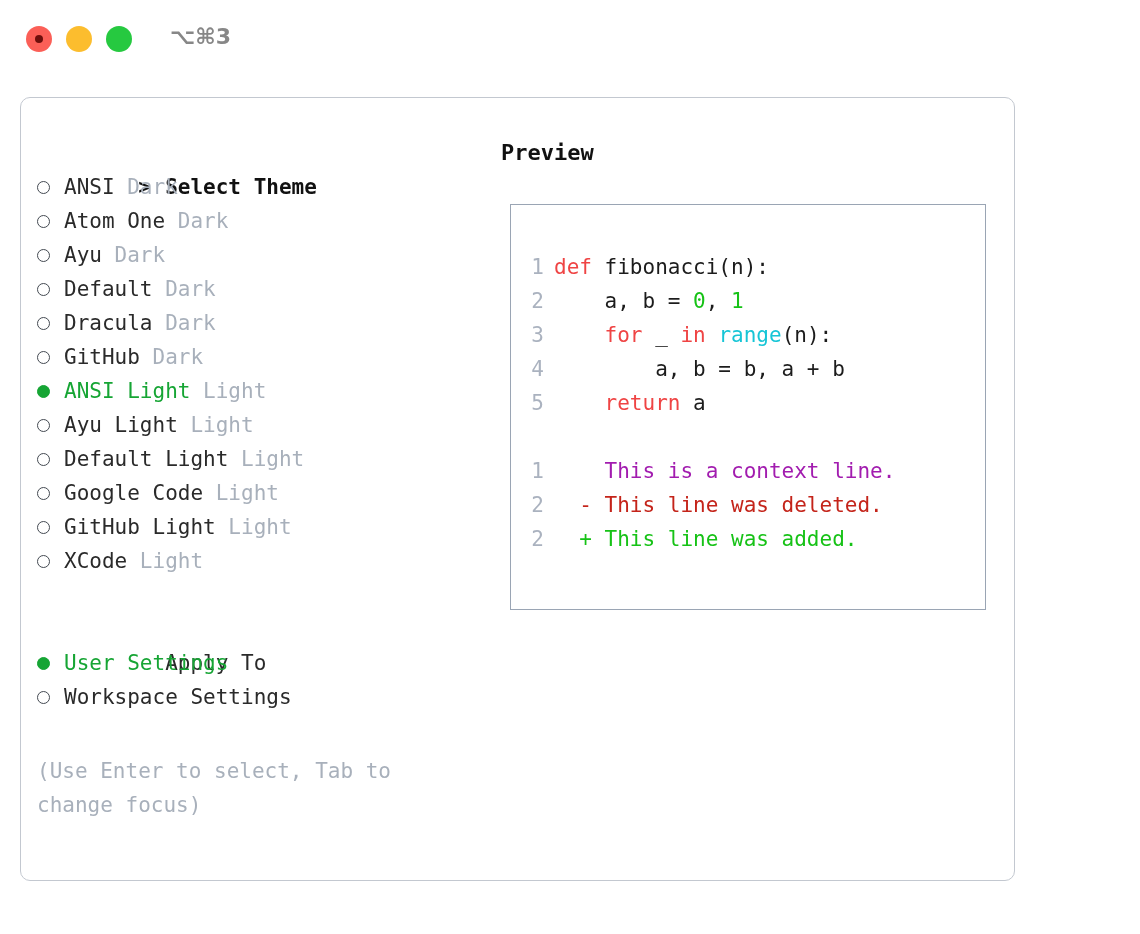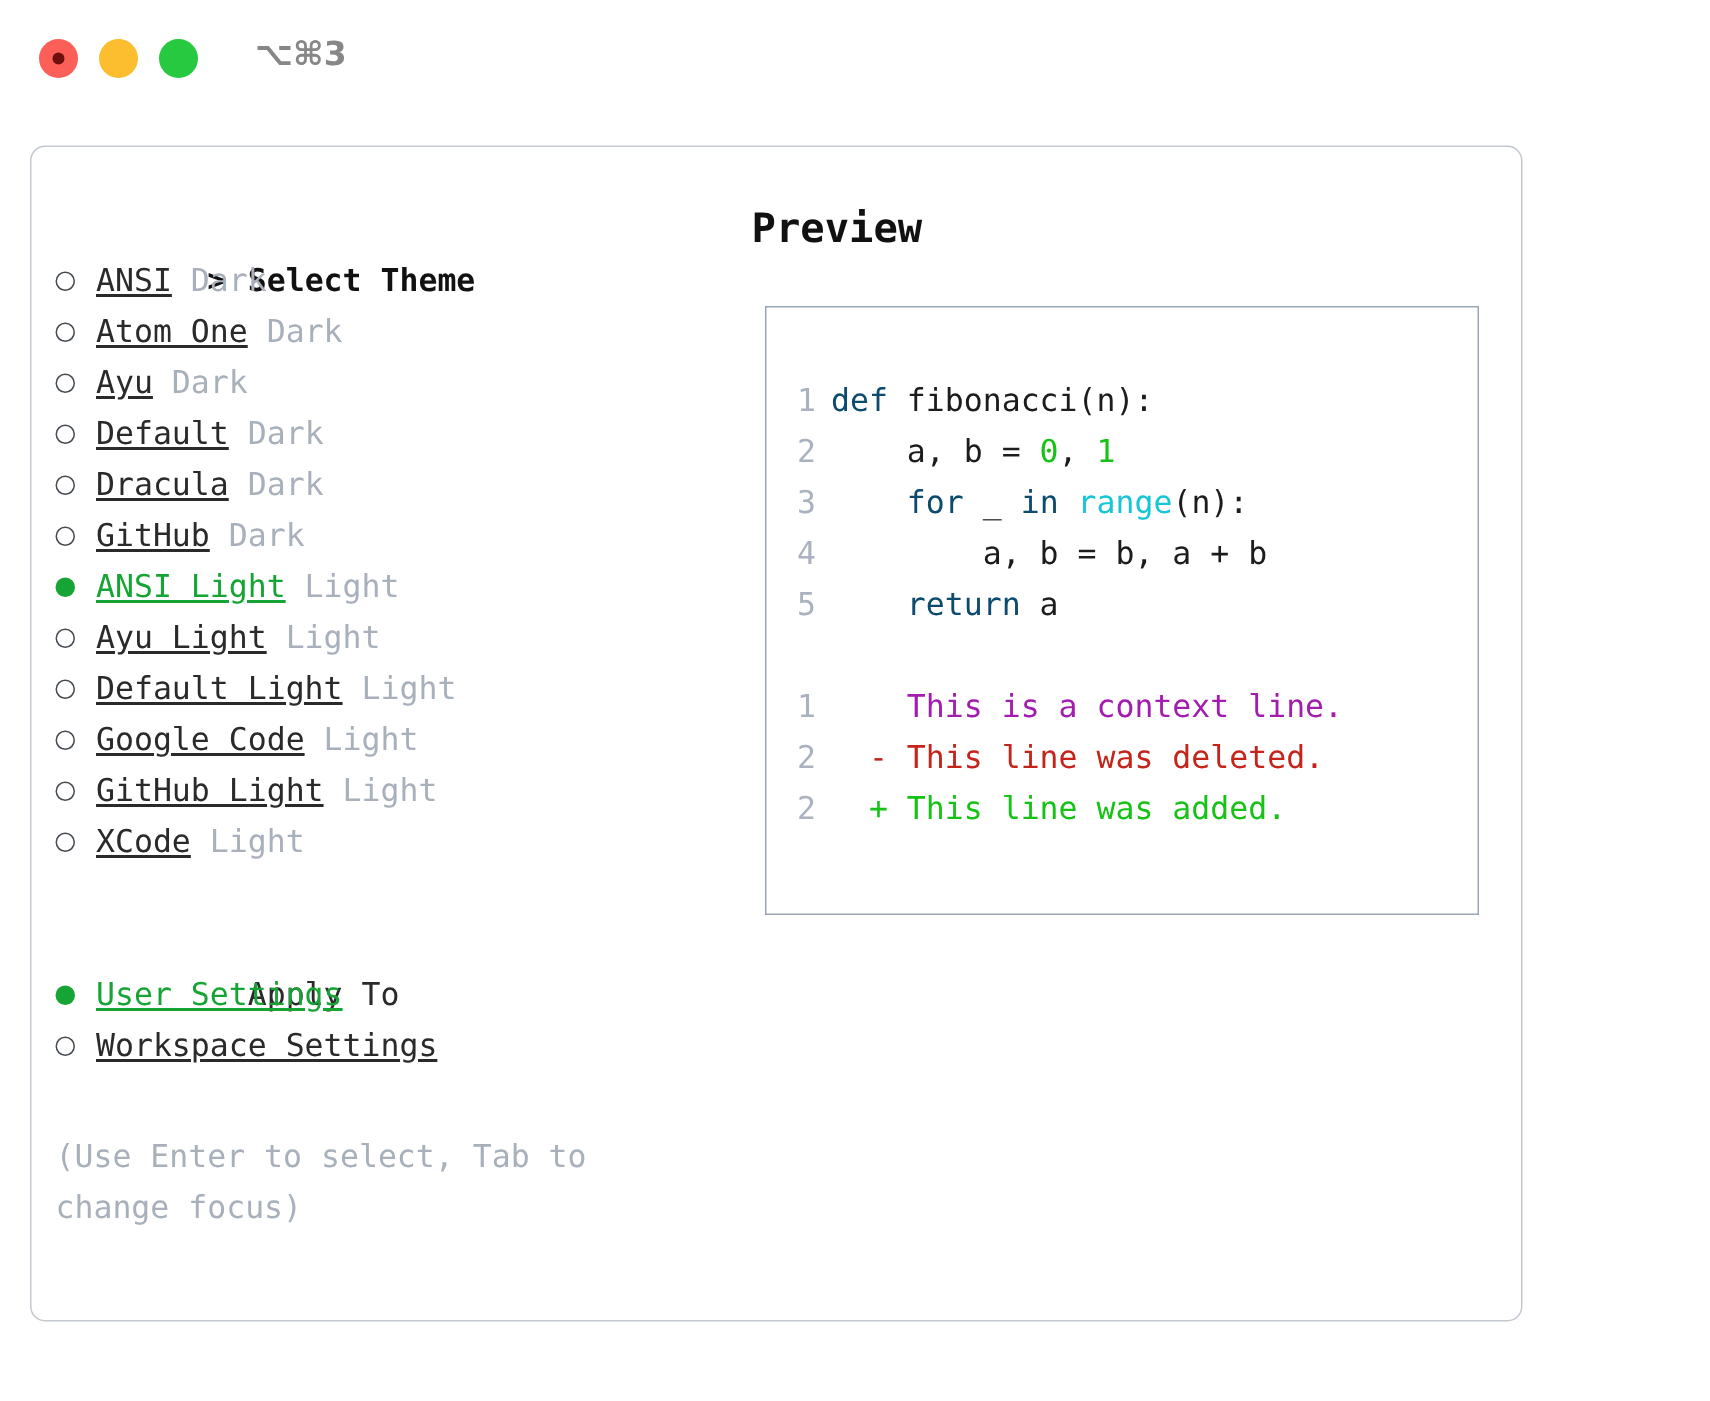--- a/index.html
+++ b/index.html
@@ -109,21 +109,21 @@
     box-sizing: border-box;
     vertical-align: middle;
     position: relative;
     top: -1px;
   }
   .bullet.filled {
     background: #16a534;
     border-color: #16a534;
   }
 
-  .theme-name { color: #2a2a2a; text-decoration: underline; }
+  .theme-name { color: #2a2a2a; }
   .theme-name.selected { color: #16a534; }
   .theme-kind { color: #a8b0bb; }
 
   .spacer-row { height: 34px; }
 
   #apply-label {
     padding-left: 27px;
     font-size: 21px;
     color: #2a2a2a;
     text-align: center;
@@ -143,21 +143,21 @@
 
   
   #preview-pane {
     position: absolute;
     left: 480px;
     top: 38px;
     width: 500px;
   }
 
   #preview-title {
-    font-size: 27px;
+    font-size: 22px;
     font-weight: bold;
     color: #111111;
     line-height: 34px;
   }
 
   #preview-box {
     position: absolute;
     left: 9px;
     top: 68px;
     width: 476px;
@@ -183,21 +183,21 @@
 
   .lineno {
     display: inline-block;
     width: 22px;
     text-align: right;
     color: #aab2bf;
   }
 
   .gutter-gap { display: inline-block; width: 10px; }
 
-  .kw  { color: #0c4a6e; text-align: right; }
+  .kw  { color: #ef4444; text-align: right; }
   .fn  { color: #16c5d6; }
   .num { color: #16c216; }
   .plain { color: #1c1c1c; }
 
   .diff-ctx { color: #a21caf; }
   .diff-del { color: #c4241a; }
   .diff-add { color: #16c216; }
 
   .blank-line { height: 34px; }
 </style>

